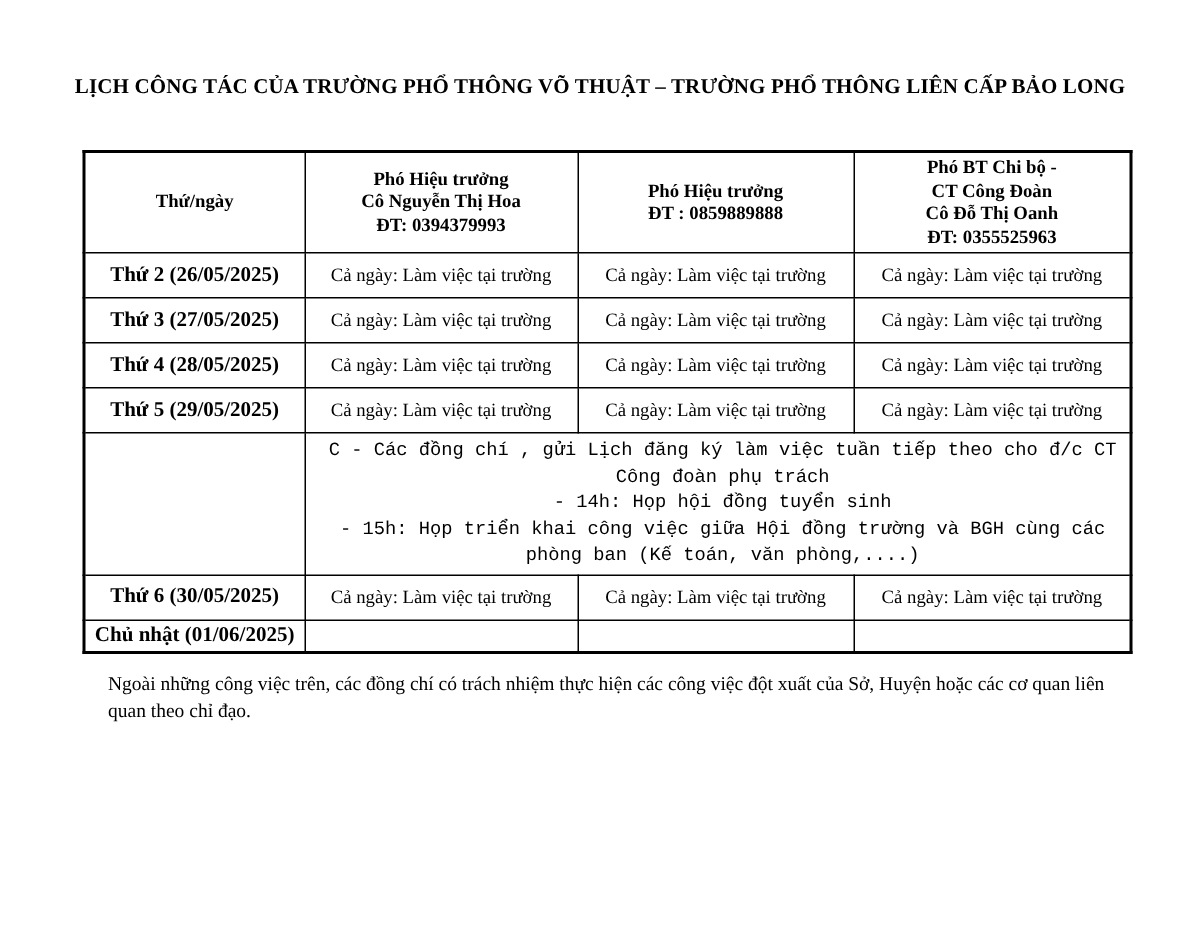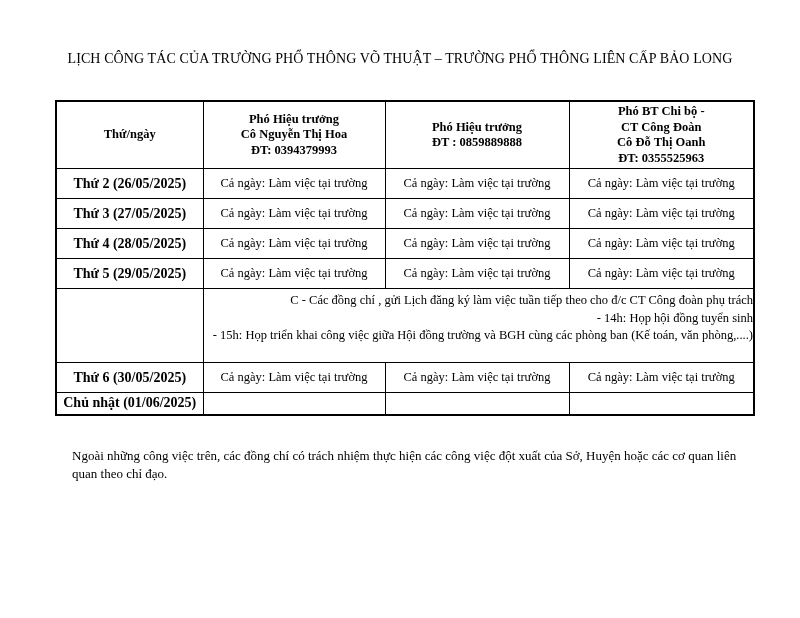--- a/index.html
+++ b/index.html
@@ -9,21 +9,21 @@
     height: 618px;
     background: #ffffff;
     color: #000000;
     font-family: "Liberation Serif", "DejaVu Serif", serif;
     overflow: hidden;
   }
   .doc-title {
     position: absolute;
     top: 50px; left: 20px; right: 20px;
     text-align: center;
-    font-weight: normal;
+    font-weight: bold;
     font-size: 14px;
     line-height: 17px;
     letter-spacing: 0.1px;
   }
   .doc-subtitle {
     position: absolute;
     top: 69px; left: 20px; right: 20px;
     text-align: center;
     font-size: 12.5px;
     line-height: 17px;
@@ -66,24 +66,25 @@
     white-space: nowrap;
   }
   td.val {
     font-size: 12.5px;
     text-align: center;
     vertical-align: middle;
     padding: 3px 4px;
   }
   td.note {
     font-size: 12.5px;
-    text-align: right;
+    text-align: center;
     vertical-align: top;
     padding: 3px 0 3px 7px;
     line-height: 17.5px;
+    font-family: Liberation Mono, monospace;
   }
   .doc-footer {
     position: absolute;
     top: 447px; left: 72px;
     width: 676px;
     font-size: 13px;
     line-height: 17.5px;
     text-align: left;
   }
 </style>

